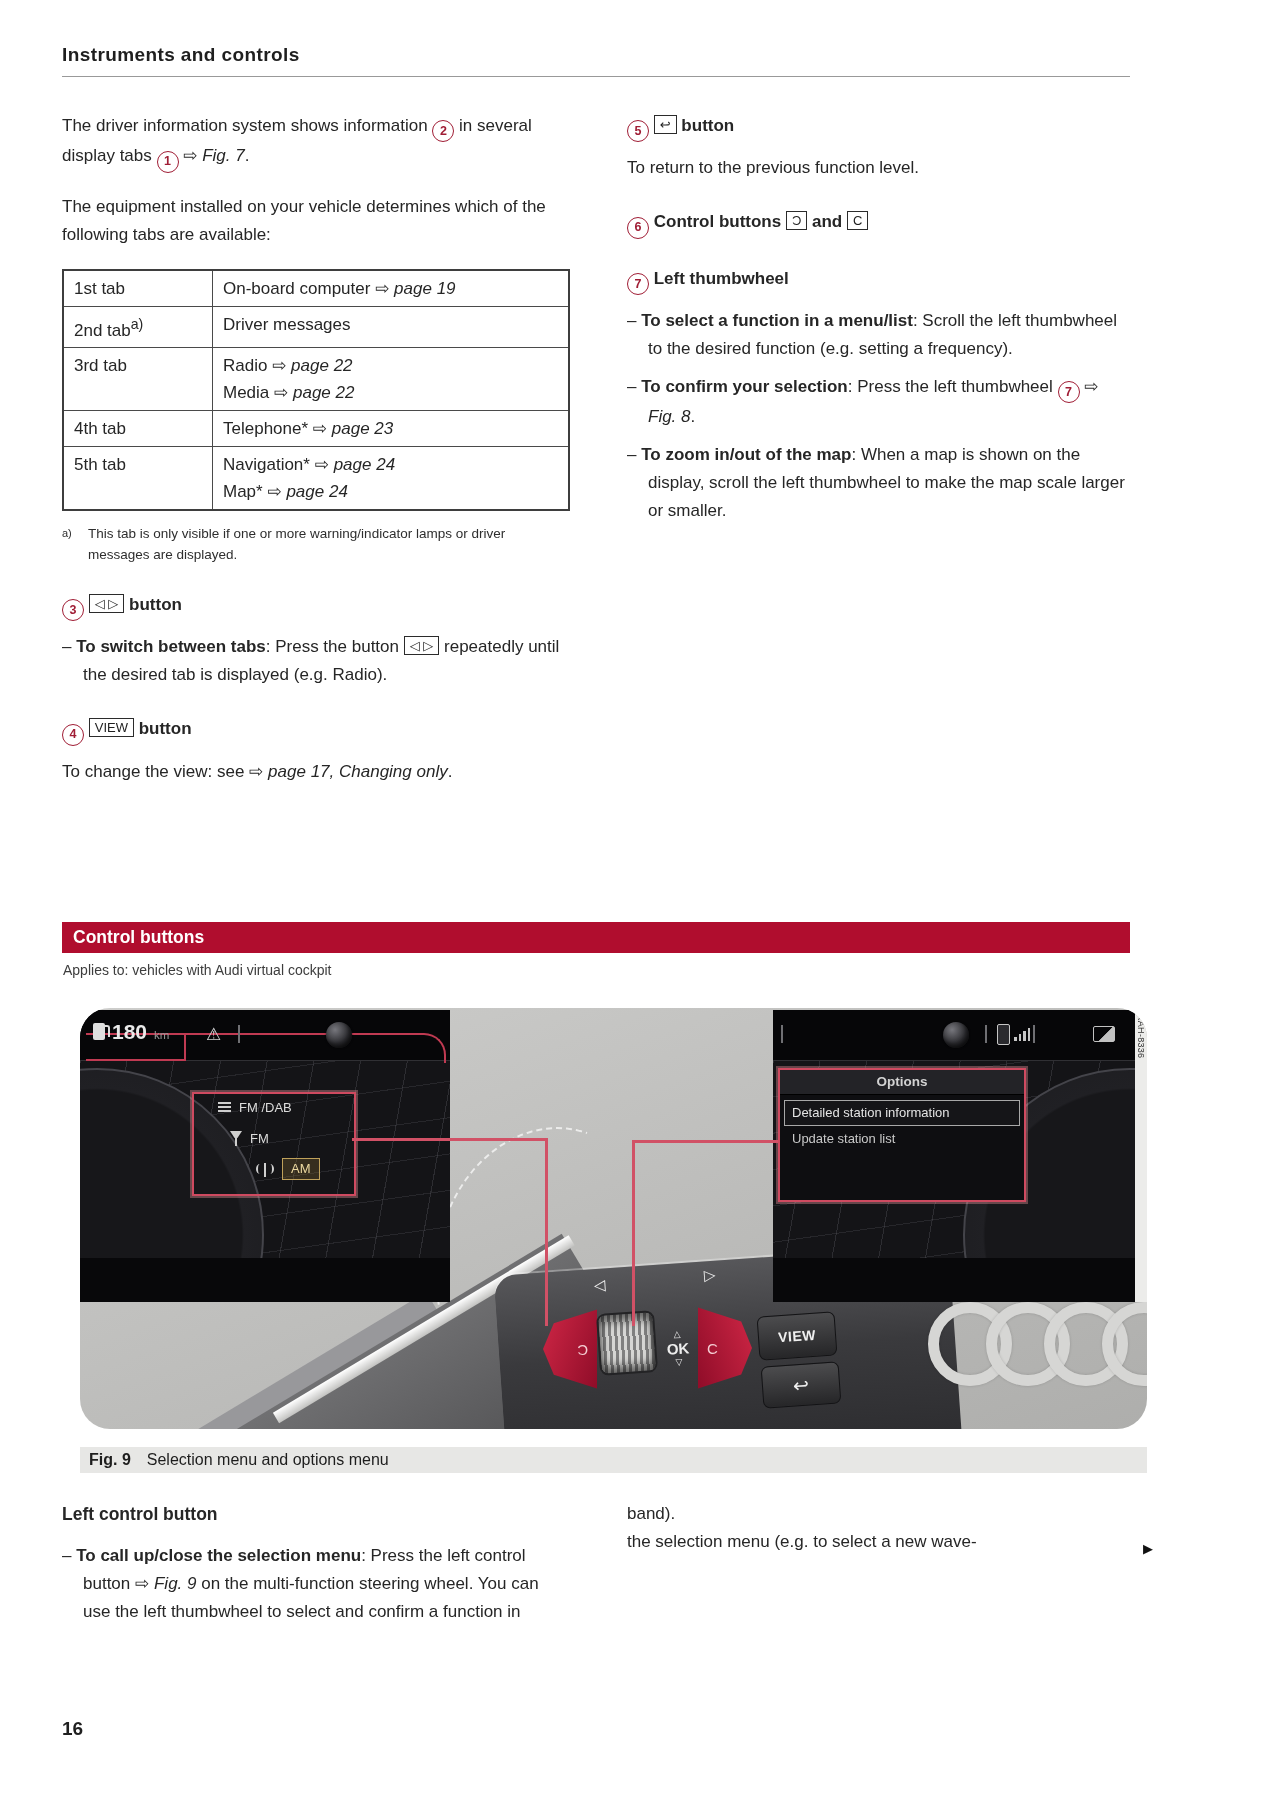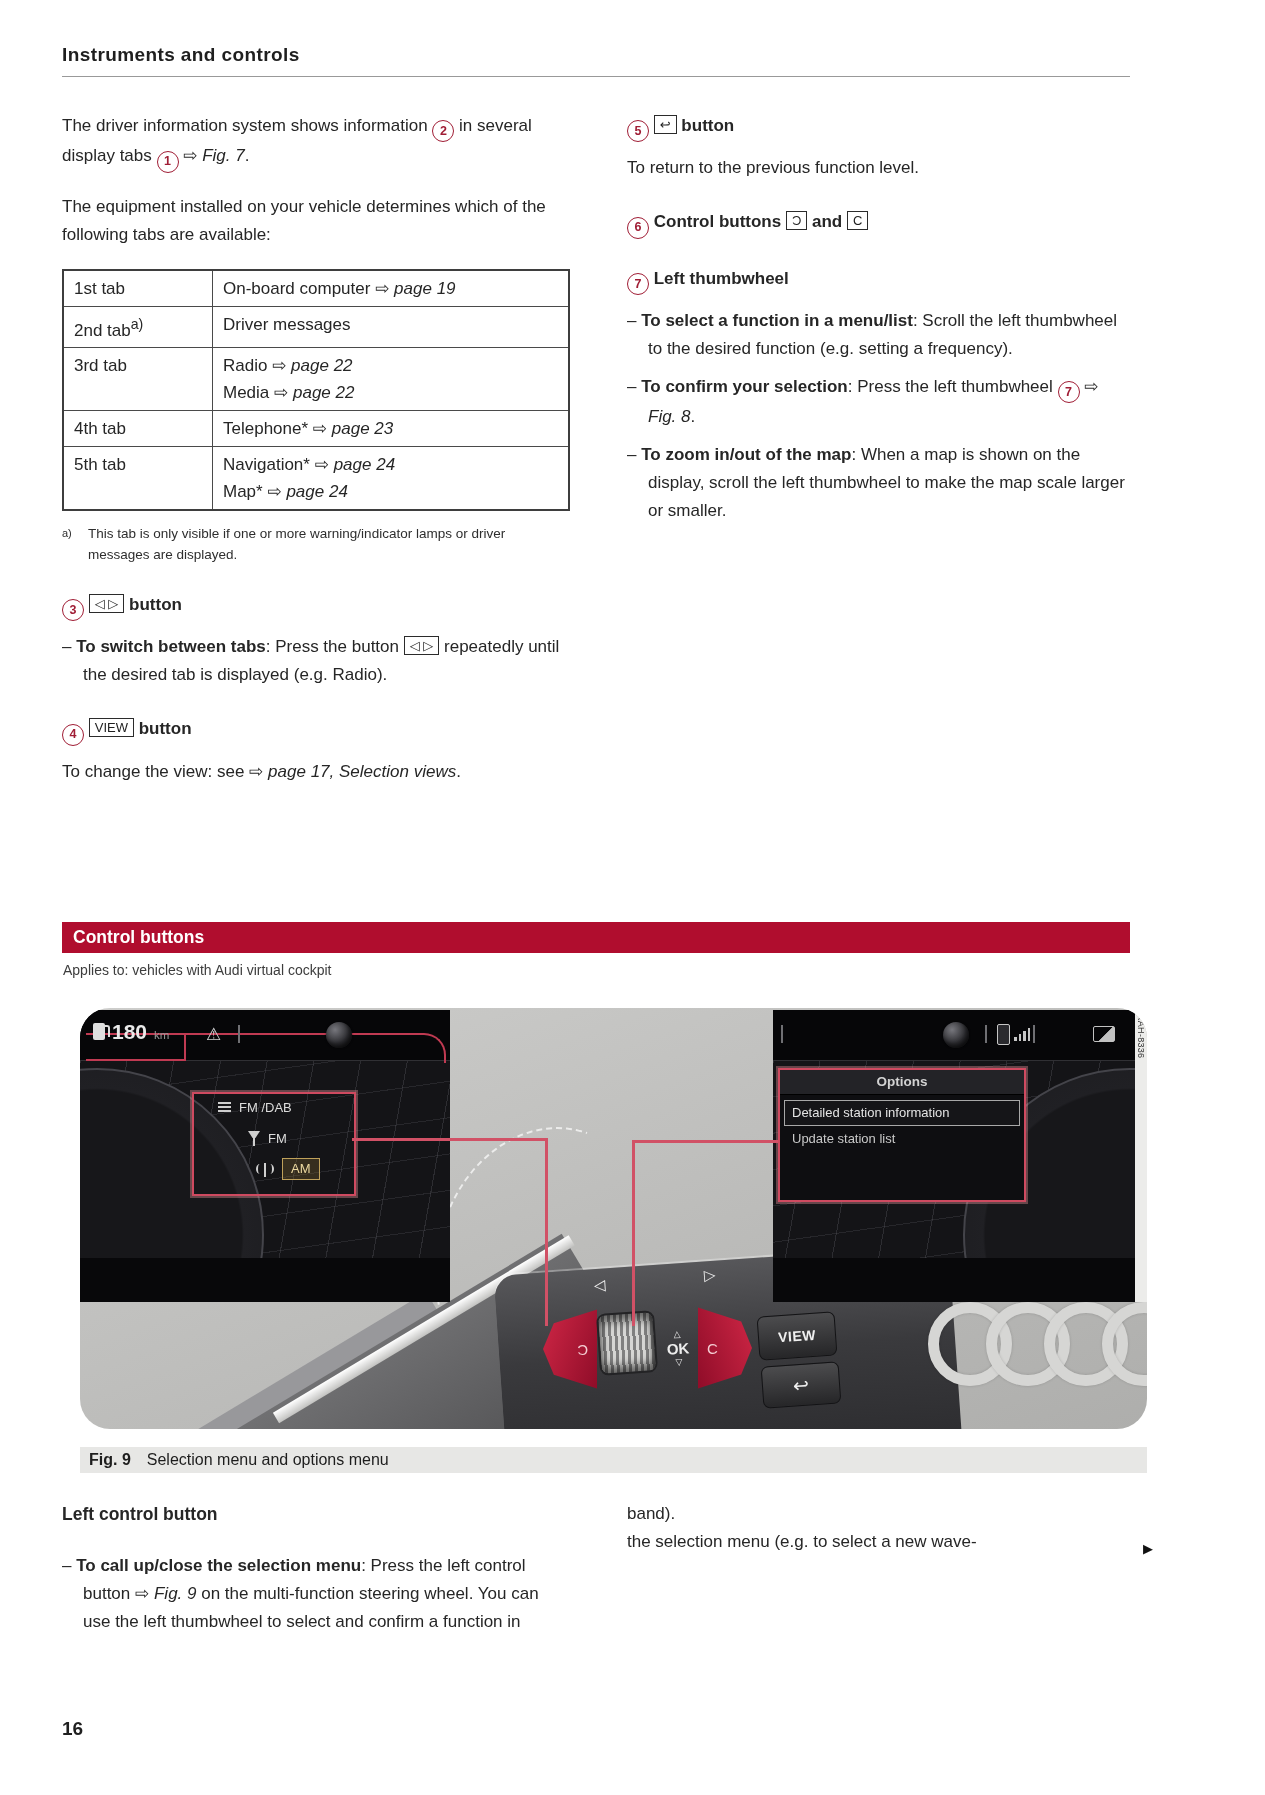--- a/index.html
+++ b/index.html
@@ -78,21 +78,21 @@
   .sig{position:absolute;top:18px;display:flex;align-items:flex-end;gap:2px;z-index:5;}
   .sig span{width:2.5px;background:#c6c6c6;display:block;}
   .picic{position:absolute;top:16px;width:22px;height:16px;border:1.6px solid #c2c2c2;border-radius:2px;
        background:linear-gradient(135deg,transparent 55%,#c2c2c2 56%);z-index:5;box-sizing:border-box;}
 
   
   .lmenu{position:absolute;left:112px;top:82px;width:160px;height:100px;border:2px solid #cf4a60;
        box-shadow:0 0 0 2px rgba(255,160,170,.35);z-index:12;font-size:13px;color:#dcdcdc;}
   .lrow{position:absolute;display:flex;align-items:center;gap:8px;white-space:nowrap;}
   .lrow1{left:24px;top:6px;}
-  .lrow2{left:54px;top:37px;}
+  .lrow2{left:36px;top:37px;}
   .lrow3{left:62px;top:64px;}
   .ic-list{width:13px;height:12px;background:repeating-linear-gradient(to bottom,#cfcfcf 0 2px,transparent 2px 4px);}
   .ic-ant{position:relative;width:12px;height:15px;}
   .ic-ant::before{content:"";position:absolute;left:5px;top:0;width:2px;height:15px;background:#cfcfcf;}
   .ic-ant::after{content:"";position:absolute;left:0;top:0;width:12px;height:7px;background:#cfcfcf;
        clip-path:polygon(0 0,100% 0,62% 100%,38% 100%);}
   .ic-bc{position:relative;width:18px;height:15px;}
   .ic-bc u{position:absolute;left:8px;top:1px;width:2px;height:14px;background:#cfcfcf;}
   .ic-bc::before{content:"";position:absolute;left:0;top:2px;width:6px;height:10px;
        border-left:2px solid #cfcfcf;border-radius:50%/50%;}
@@ -163,21 +163,21 @@
        writing-mode:vertical-rl;letter-spacing:.3px;}
 
   
   .capt{position:absolute;left:80px;top:1447px;width:1067px;background:#e7e7e5;font-size:16px;
        color:#1d1d1d;padding:4px 9px;box-sizing:border-box;}
   .capt .cl{font-weight:bold;margin-right:16px;}
 
   
   .bcols{position:absolute;left:62px;top:1500px;width:1068px;display:flex;gap:57px;
        font-size:17px;line-height:28px;}
-  .bheading{font-weight:bold;font-size:17.5px;margin:0 0 24px;}
+  .bheading{font-weight:bold;font-size:17.5px;margin:0 0 14px;}
   .cmark{position:absolute;left:1143px;top:1541px;font-size:13px;color:#111;}
   .pageno{position:absolute;left:62px;top:1718px;font-size:19px;font-weight:bold;color:#1f1f1f;}
 </style>
 </head>
 <body>
 
 <div class="page">
 
   <div class="hdr">Instruments and controls</div>
 
@@ -225,21 +225,21 @@
 
       <div class="fnote">
         <span class="fm">a)</span>
         <span>This tab is only visible if one or more warning/indicator lamps or driver messages are displayed.</span>
       </div>
 
       <p class="hd"><span class="circ">3</span> <span class="kbd">◁ ▷</span><b> button</b></p>
       <p class="bullet">– <b>To switch between tabs</b>: Press the button <span class="kbd">◁ ▷</span> repeatedly until the desired tab is displayed (e.g. Radio).</p>
 
       <p class="hd"><span class="circ">4</span> <span class="kbd">VIEW</span><b> button</b></p>
-      <p class="para">To change the view: see ⇨ <i>page 17, Selection views</i>.</p>
+      <p class="para">To change the view: see ⇨ <i>page 17, Changing only</i>.</p>
     </div>
 
     <div class="colR">
       <p class="hd"><span class="circ">5</span> <span class="kbd">↩</span><b> button</b></p>
       <p class="para">To return to the previous function level.</p>
 
       <p class="hd"><span class="circ">6</span><b> Control buttons </b><span class="kbd">Ɔ</span><b> and </b><span class="kbd">C</span></p>
 
       <p class="hd"><span class="circ">7</span><b> Left thumbwheel</b></p>
       <p class="bullet">– <b>To select a function in a menu/list</b>: Scroll the left thumbwheel to the desired function (e.g. setting a frequency).</p>

